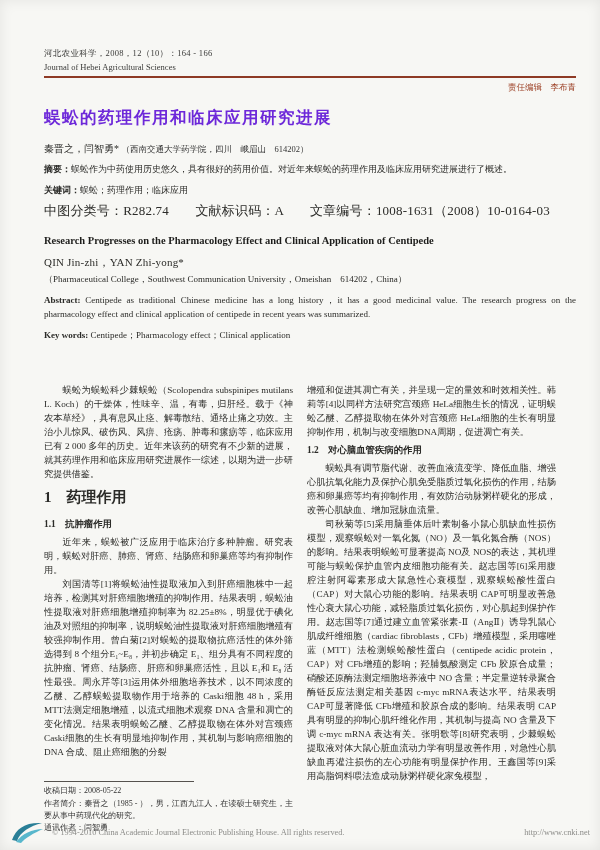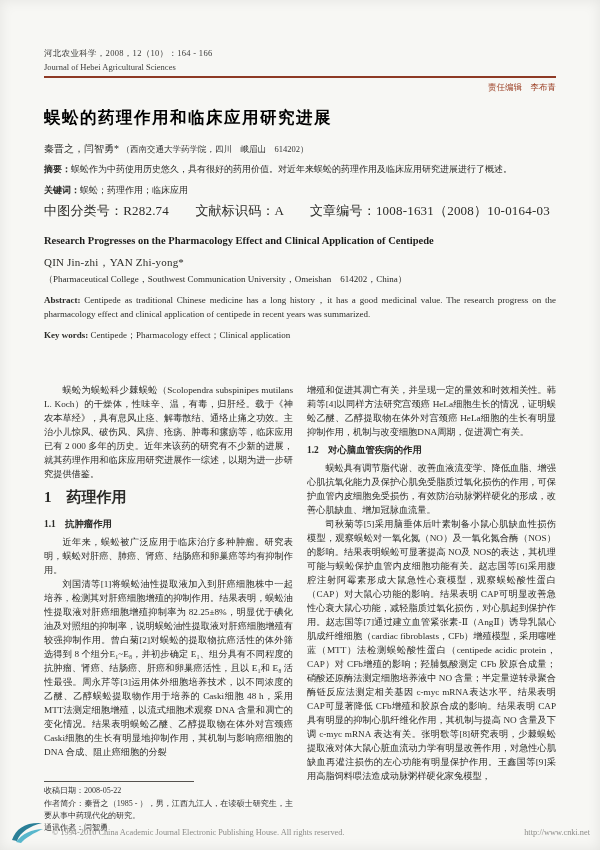--- a/index.html
+++ b/index.html
@@ -5,32 +5,32 @@
   * { margin:0; padding:0; box-sizing:border-box; }
   html,body { width:600px; height:850px; }
   body {
     background:#e8e8e5;
     font-family:"Liberation Serif","DejaVu Serif",serif;
     color:#2b2b28;
   }
   .page {
     width:600px; height:850px;
     background:#f7f7f4;
-    padding:48px 44px 0 44px;
+    padding:48px 24px 0 44px;
     position:relative;
     overflow:hidden;
     box-shadow:inset 0 0 14px rgba(0,0,0,0.08);
   }
   
   .hdr-cn { font-size:8.5px; color:#3a3a38; letter-spacing:0.3px; }
   .hdr-en { font-size:8.5px; color:#3a3a38; margin-top:2px; }
   .hdr-rule { height:2px; background:#8e3a25; margin-top:4px; }
   .hdr-editor { text-align:right; color:#9c4026; font-size:8.5px; margin-top:4px; }
   
-  .title-cn { font-size:16.5px; font-weight:bold; letter-spacing:1.5px; margin-top:13px; color:#000000; }
+  .title-cn { font-size:16.5px; font-weight:bold; letter-spacing:1.5px; margin-top:13px; color:#6d28d9; }
   .authors-line { margin-top:13px; font-size:10px; }
   .authors-line .affil { font-size:8.5px; color:#333; }
   .meta-line { margin-top:7px; font-size:9px; line-height:1.5; text-align:justify; }
   .meta-line .b { font-weight:bold; }
   .clc { margin-top:5px; font-size:13px; letter-spacing:0.2px; }
   
   .title-en { margin-top:15px; font-size:10.5px; font-weight:bold; color:#1d1d1b; }
   .en-line { margin-top:9px; font-size:11px; letter-spacing:0.2px; }
   .en-affil { margin-top:3px; font-size:9px; }
   .en-abs { margin-top:8px; font-size:9px; line-height:1.55; text-align:justify; }
@@ -113,21 +113,21 @@
         <div class="fn-rule"></div>
         <div class="fn-line">收稿日期：2008-05-22</div>
         <div class="fn-line">作者简介：秦晋之（1985 - ），男，江西九江人，在读硕士研究生，主要从事中药现代化的研究。</div>
         <div class="fn-line">通讯作者：闫智勇</div>
       </div>
     </div>
 
     <div class="col">
       <p class="para">增殖和促进其凋亡有关，并呈现一定的量效和时效相关性。韩莉等[4]以同样方法研究宫颈癌 HeLa细胞生长的情况，证明蜈蚣乙醚、乙醇提取物在体外对宫颈癌 HeLa细胞的生长有明显抑制作用，机制与改变细胞DNA周期，促进凋亡有关。</p>
       <p class="h3">1.2　对心脑血管疾病的作用</p>
-      <p class="para indent">蜈蚣具有调节脂代谢、改善血液流变学、降低血脂、增强心肌抗氧化能力及保护心肌免受脂质过氧化损伤的作用，可保护血管内皮细胞免受损伤，有效防治动脉粥样硬化的形成，改善心肌缺血、增加冠脉血流量。</p>
+      <p class="para indent">蜈蚣具有调节脂代谢、改善血液流变学、降低血脂、增强心肌抗氧化能力及保护心肌免受脂质过氧化损伤的作用，结肠癌和卵巢癌等均有抑制作用，有效防治动脉粥样硬化的形成，改善心肌缺血、增加冠脉血流量。</p>
       <p class="para indent">司秋菊等[5]采用脑垂体后叶素制备小鼠心肌缺血性损伤模型，观察蜈蚣对一氧化氮（NO）及一氧化氮合酶（NOS）的影响。结果表明蜈蚣可显著提高 NO及 NOS的表达，其机理可能与蜈蚣保护血管内皮细胞功能有关。赵志国等[6]采用腹腔注射阿霉素形成大鼠急性心衰模型，观察蜈蚣酸性蛋白（CAP）对大鼠心功能的影响。结果表明 CAP可明显改善急性心衰大鼠心功能，减轻脂质过氧化损伤，对心肌起到保护作用。赵志国等[7]通过建立血管紧张素-Ⅱ（AngⅡ）诱导乳鼠心肌成纤维细胞（cardiac fibroblasts，CFb）增殖模型，采用噻唑蓝（MTT）法检测蜈蚣酸性蛋白（centipede acidic protein，CAP）对 CFb增殖的影响；羟脯氨酸测定 CFb 胶原合成量；硝酸还原酶法测定细胞培养液中 NO 含量；半定量逆转录聚合酶链反应法测定相关基因 c-myc mRNA表达水平。结果表明 CAP可显著降低 CFb增殖和胶原合成的影响。结果表明 CAP具有明显的抑制心肌纤维化作用，其机制与提高 NO 含量及下调 c-myc mRNA 表达有关。张明歌等[8]研究表明，少棘蜈蚣提取液对体大鼠心脏血流动力学有明显改善作用，对急性心肌缺血再灌注损伤的左心功能有明显保护作用。王鑫国等[9]采用高脂饲料喂法造成动脉粥样硬化家兔模型，</p>
     </div>
 
   </div>
 
   <div class="pagefoot">
     <svg class="cnki-logo" viewBox="0 0 34 24" xmlns="http://www.w3.org/2000/svg">
       <path d="M2 20 C6 8, 16 2, 32 3 C20 6, 10 12, 7 21 Z" fill="#2a7f97"></path>
       <path d="M6 22 C12 14, 22 9, 33 9 C24 13, 15 18, 11 23 Z" fill="#58b7cc"></path>
     </svg>

